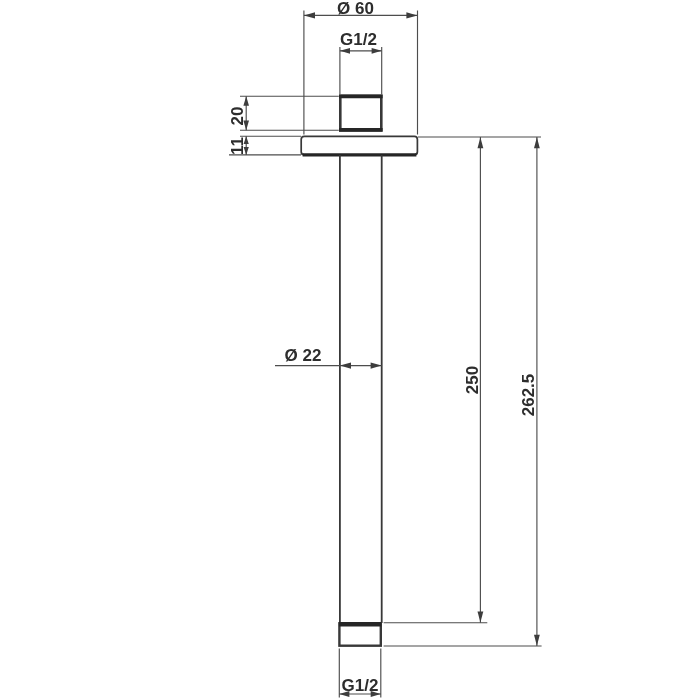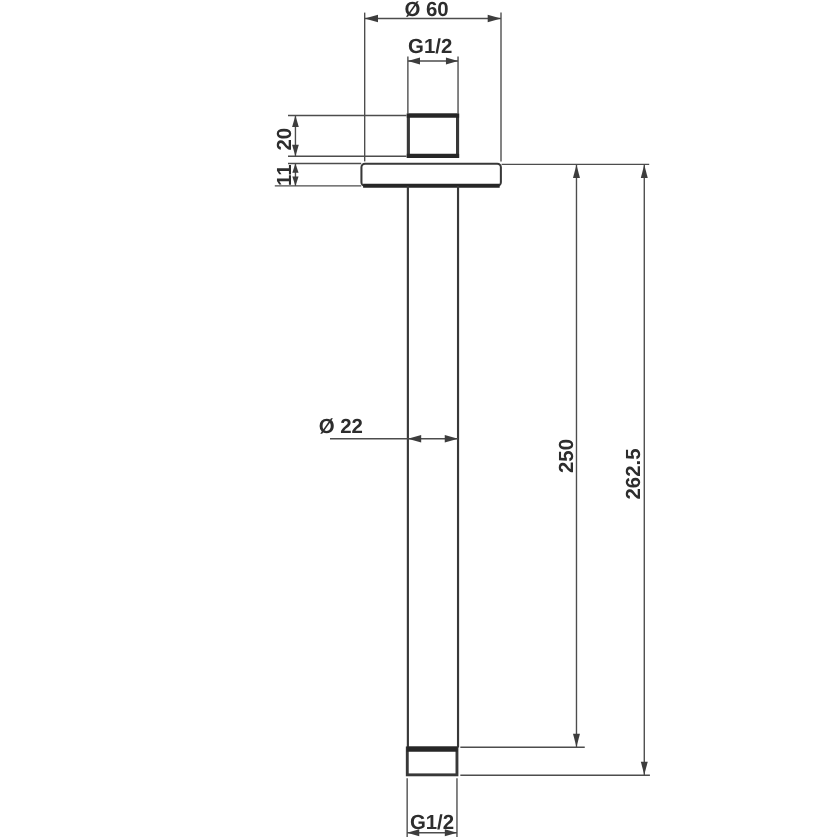--- a/index.html
+++ b/index.html
@@ -130,21 +130,21 @@
   </svg>
 
   <span class="lbl" style="left:355.5px; top:7.5px;">Ø 60</span>
 
   <span class="lbl" style="left:358.5px; top:39px;">G1/2</span>
 
   <span class="lbl rot" style="left:237px; top:116px;">20</span>
 
   <span class="lbl rot" style="left:237px; top:145.5px;">11</span>
 
-  <span class="lbl" style="left:284px; top:355px;">Ø 22</span>
+  <span class="lbl" style="left:303px; top:355px;">Ø 22</span>
 
   <span class="lbl rot" style="left:471.5px; top:379.5px;">250</span>
 
   <span class="lbl rot" style="left:527.5px; top:395px;">262.5</span>
 
   <span class="lbl" style="left:360px; top:684.5px;">G1/2</span>
 
 </div>
 
 </body></html>

